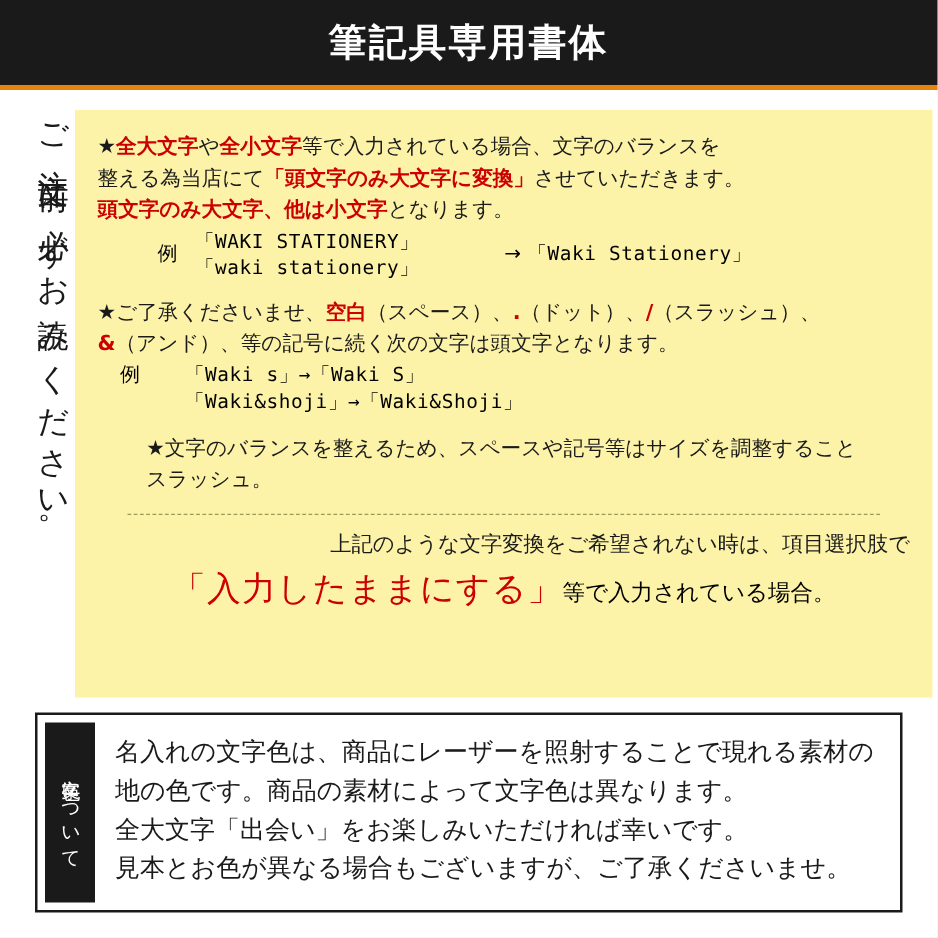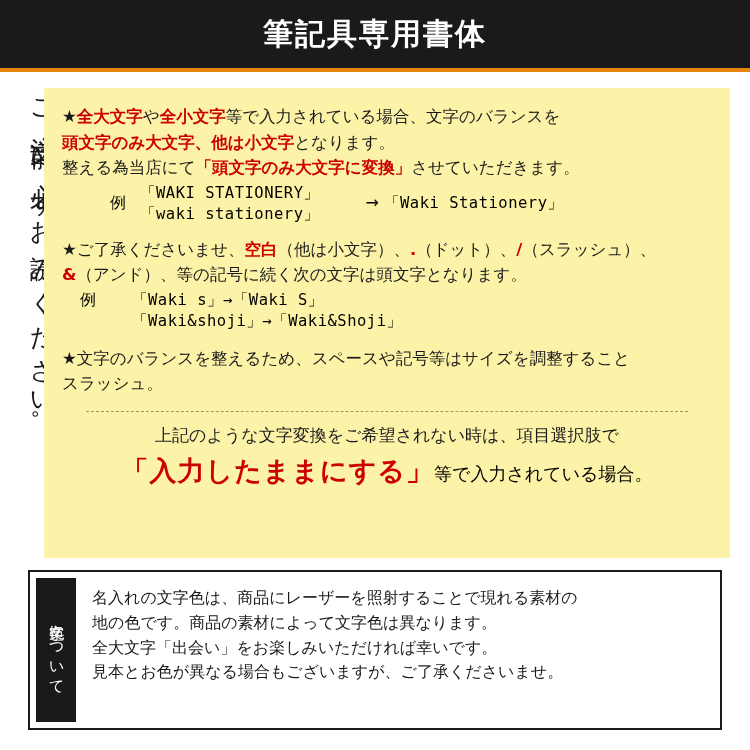--- a/index.html
+++ b/index.html
@@ -62,21 +62,21 @@
     line-height: 1.1;
     color: #1a1a1a;
     font-family: "DejaVu Sans", "Liberation Sans", sans-serif;
     white-space: nowrap;
   }
 
   
   .yellow-panel {
     position: absolute;
     top: 88px;
-    left: 44px;
+    left: 60px;
     width: 686px;
     height: 470px;
     background: #fdf3a8;
     box-sizing: border-box;
     padding: 16px 18px 10px 18px;
   }
 
   .line {
     font-family: "DejaVu Sans", "Liberation Sans", sans-serif;
     color: #1a1a1a;
@@ -105,21 +105,21 @@
   .ex-label {
     font-size: 16px;
     margin-right: 14px;
     font-family: "DejaVu Sans", "Liberation Sans", sans-serif;
   }
   .ex-stack {
     display: flex;
     flex-direction: column;
   }
   .arrow-cell {
-    margin-left: 46px;
+    margin-left: 68px;
     font-size: 16px;
     font-family: "DejaVu Sans", "Liberation Sans", sans-serif;
   }
 
   .block2 {
     margin-top: 12px;
   }
   .ex2 {
     margin-left: 70px;
     margin-top: 2px;
@@ -129,43 +129,44 @@
   }
   .ex2-label {
     position: absolute;
     margin-left: -52px;
     font-size: 16px;
     font-family: "DejaVu Sans", "Liberation Sans", sans-serif;
   }
 
   .block3 {
     margin-top: 14px;
+    margin-left: 39px;
   }
 
   .dashed {
     border: none;
     border-top: 1px dashed #9a9a55;
     margin: 14px 24px 12px 24px;
   }
 
   .closing1 {
-    text-align: center;
+    text-align: right;
     font-size: 17px;
     font-family: "DejaVu Sans", "Liberation Sans", sans-serif;
     color: #1a1a1a;
   }
   .closing2 {
     text-align: center;
     margin-top: 6px;
     font-family: "DejaVu Sans", "Liberation Sans", sans-serif;
     font-size: 18px;
   }
   .closing2 .big {
     font-size: 27px;
-    font-weight: bold;
+    font-weight: normal;
     color: #cc0000;
     letter-spacing: 1px;
     margin-top: 48px;
   }
 
   
   .bottom-box {
     position: absolute;
     top: 570px;
     left: 28px;
@@ -191,21 +192,21 @@
     font-family: "DejaVu Sans", "Liberation Sans", sans-serif;
     margin: 6px 0 6px 6px;
     height: calc(100% - 12px);
     box-sizing: border-box;
     padding: 6px 2px;
   }
   .bottom-body {
     flex: 1;
     padding: 14px 14px 10px 16px;
     font-family: "DejaVu Sans", "Liberation Sans", sans-serif;
-    font-size: 16px;
+    font-size: 20px;
     line-height: 1.55;
     color: #1a1a1a;
     border-radius: 14px;
   }
 </style>
 </head>
 <body>
 
 <div class="page">
 
@@ -216,42 +217,42 @@
 
   <div class="side-text">ご注文前に必ずお読みください。</div>
 
   <div class="yellow-panel">
 
     <div class="block1">
       <div class="line">
         <span>★</span><span class="red">全大文字</span><span>や</span><span class="red">全小文字</span><span>等で入力されている場合、文字のバランスを</span>
       </div>
       <div class="line">
+        <span>整える為当店にて</span><span class="red">「頭文字のみ大文字に変換」</span><span>させていただきます。</span>
+      </div>
+      <div class="line">
         <span class="red">頭文字のみ大文字、他は小文字</span><span>となります。</span>
-      </div>
-      <div class="line">
-        <span>整える為当店にて</span><span class="red">「頭文字のみ大文字に変換」</span><span>させていただきます。</span>
       </div>
 
       <div class="ex-row">
         <div class="ex-label">例</div>
         <div class="ex-stack">
           <div class="mono">「WAKI STATIONERY」</div>
           <div class="mono">「waki stationery」</div>
         </div>
         <div class="arrow-cell">
           <span>→</span>
           <span class="mono">「Waki Stationery」</span>
         </div>
       </div>
     </div>
 
     <div class="block2">
       <div class="line">
-        <span>★ご了承くださいませ、</span><span class="red">空白</span><span>（他は小文字）、</span><span class="red">.</span><span>（ドット）、</span><span class="red">/</span><span>（スラッシュ）、</span>
+        <span>★ご了承くださいませ、</span><span class="red">空白</span><span>（スペース）、</span><span class="red">.</span><span>（ドット）、</span><span class="red">/</span><span>（スラッシュ）、</span>
       </div>
       <div class="line">
         <span class="red">&amp;</span><span>（アンド）、等の記号に続く次の文字は頭文字となります。</span>
       </div>
       <div class="ex2">
         <div class="ex2-row">
           <span class="ex2-label">例</span>
           <span class="mono">「Waki s」→「Waki S」</span>
         </div>
         <div class="ex2-row">

